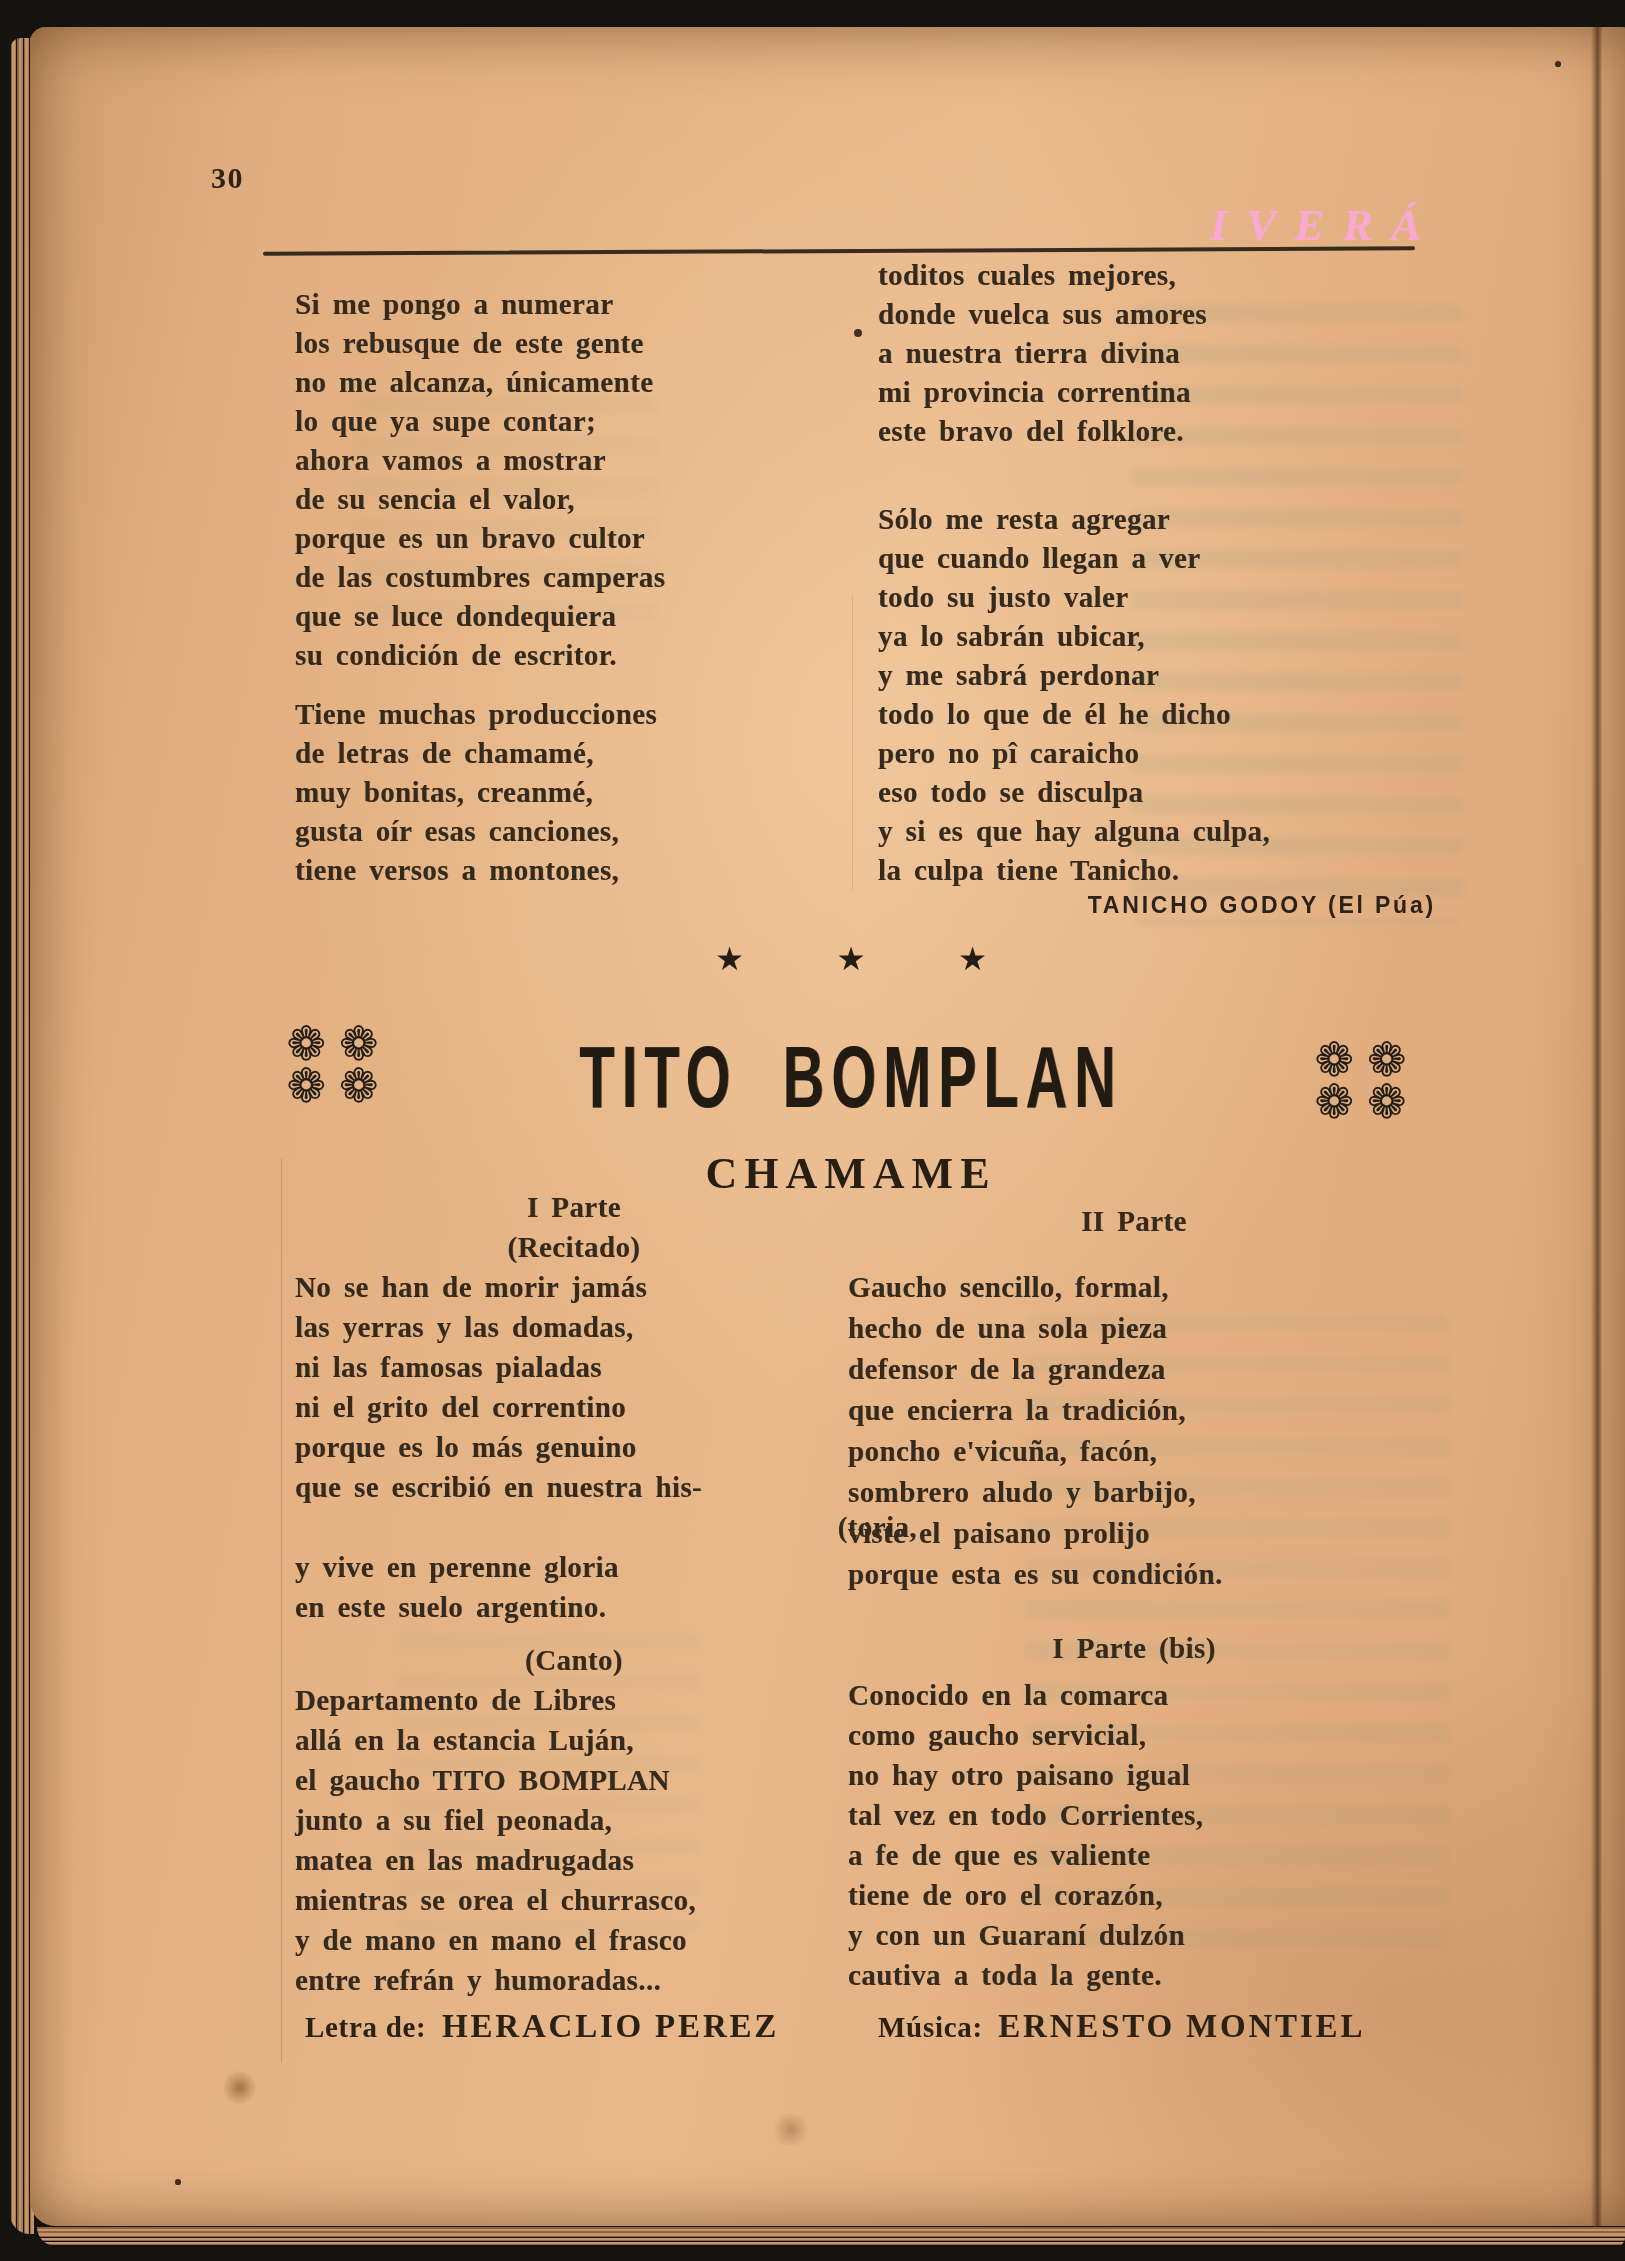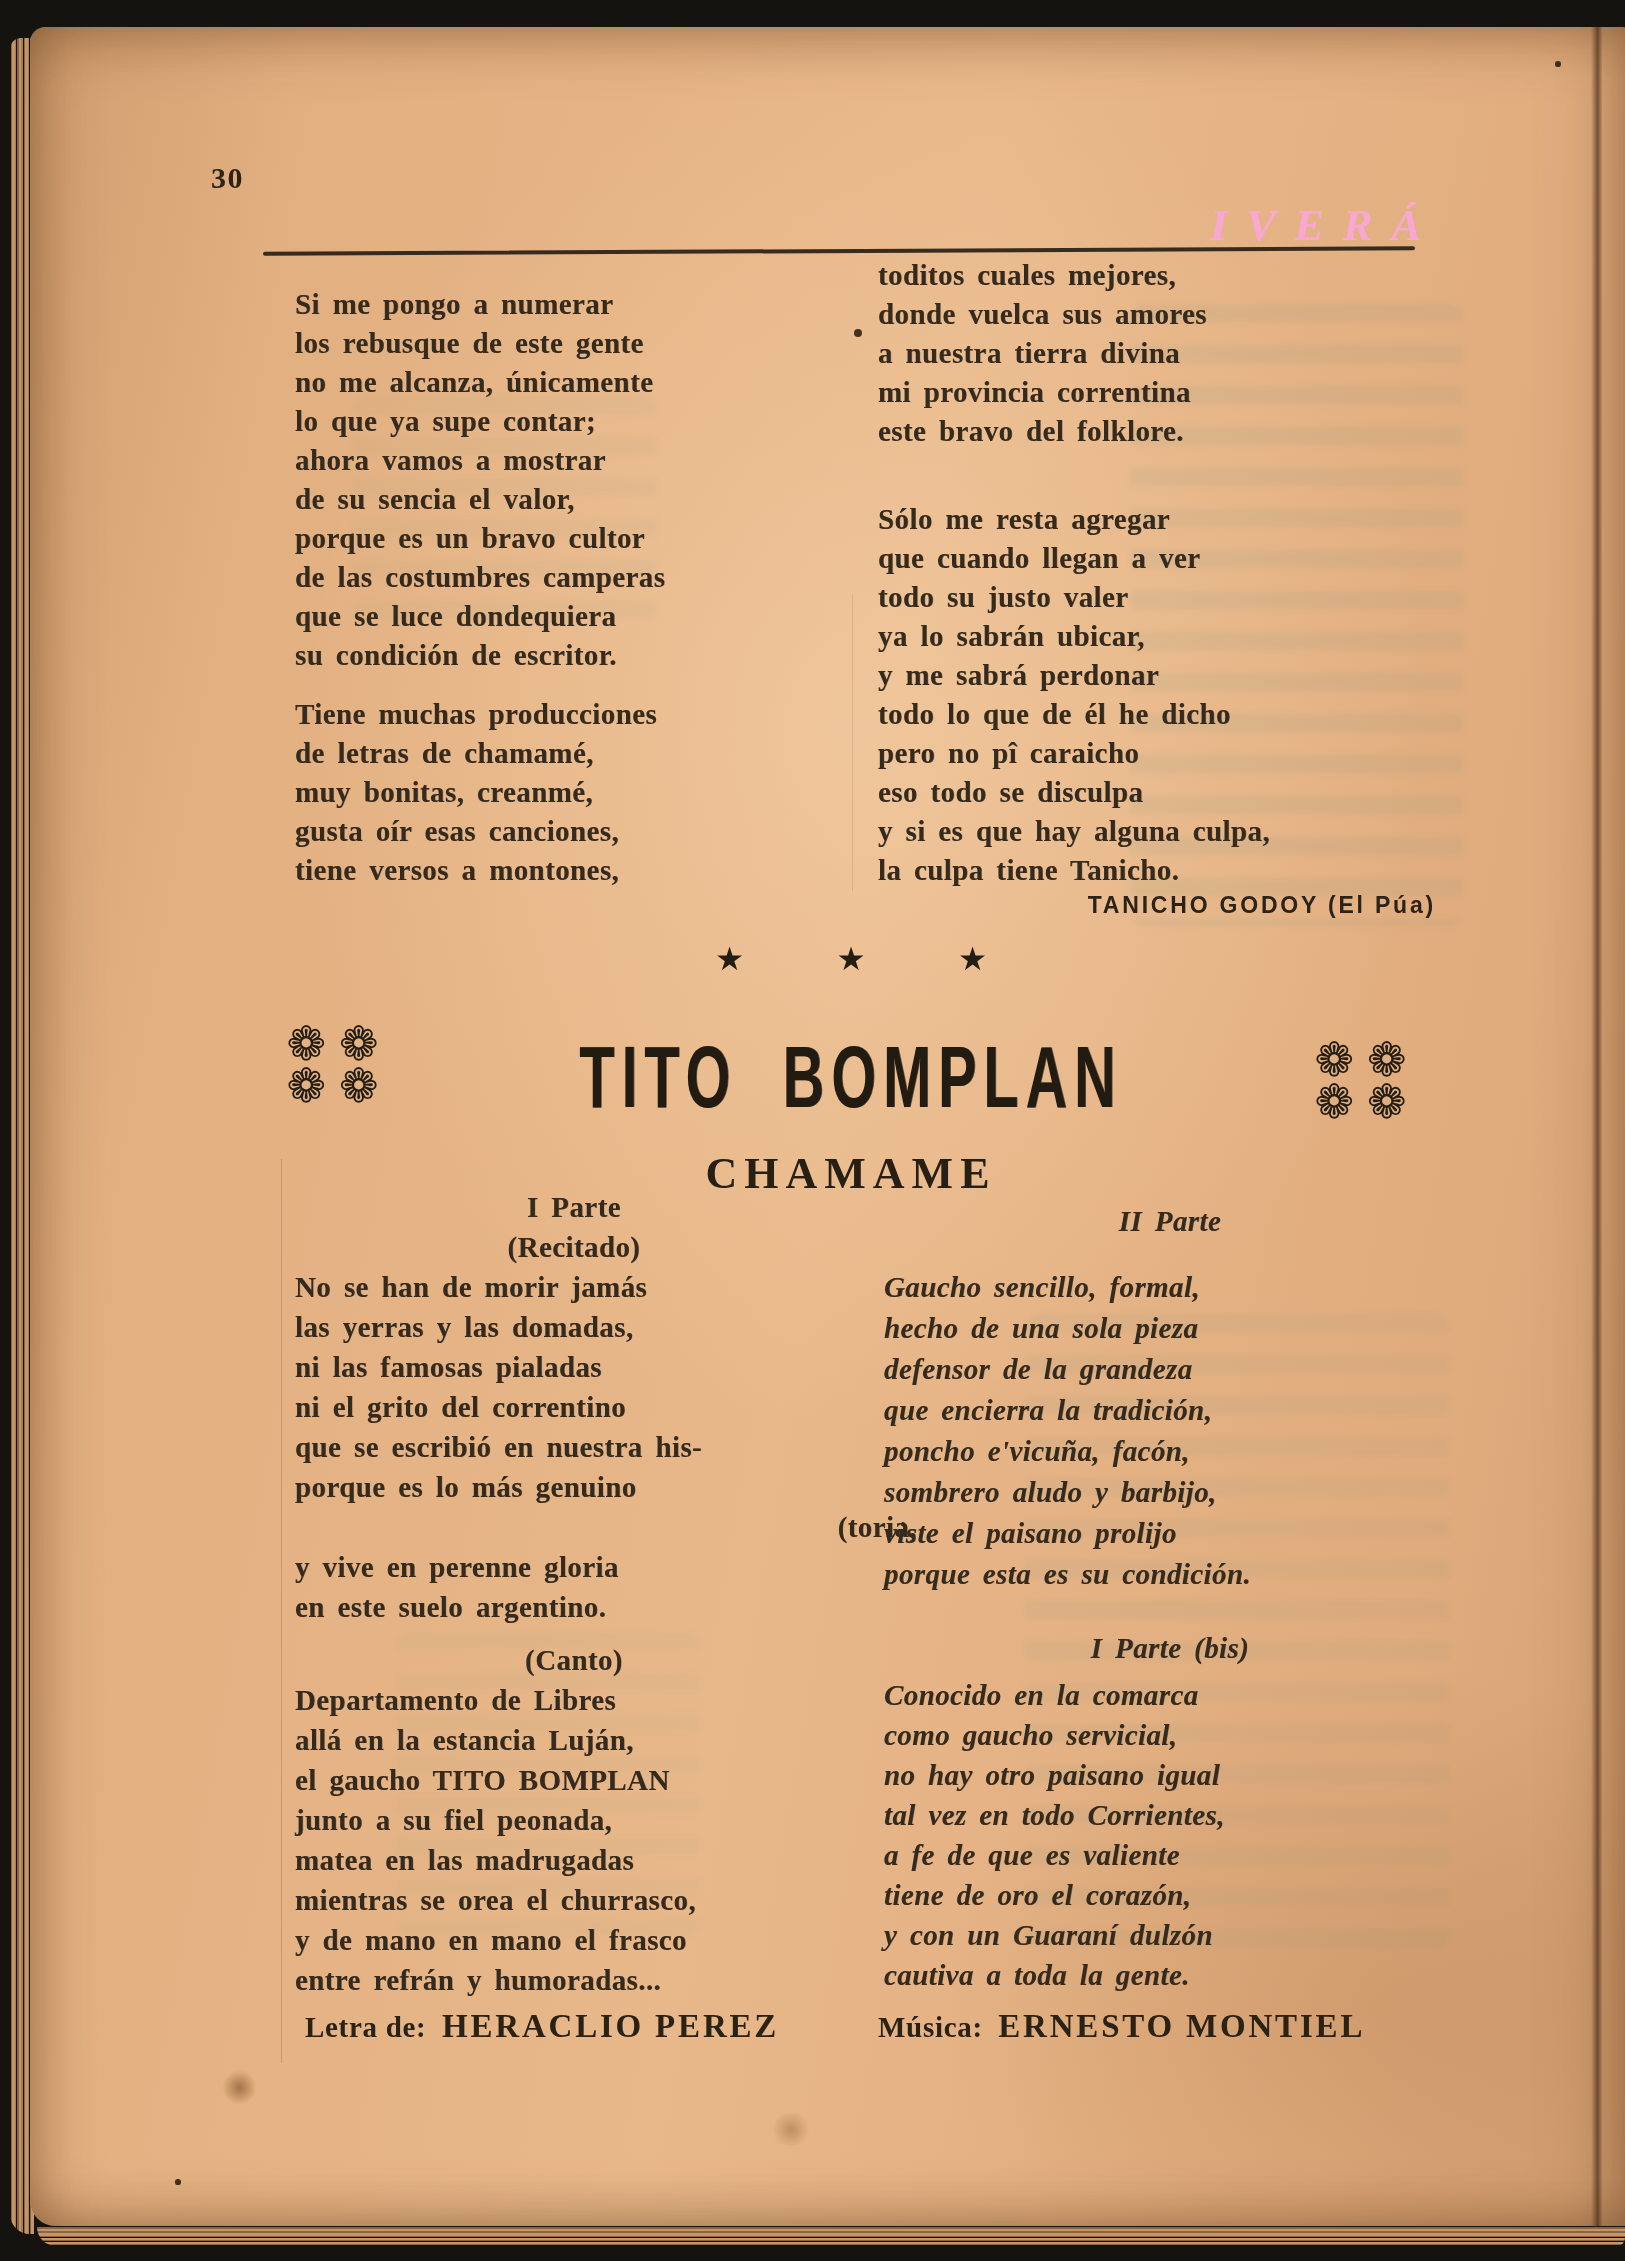--- a/index.html
+++ b/index.html
@@ -97,21 +97,21 @@
     font-size:54px;font-weight:700;letter-spacing:6.4px;word-spacing:21px;color:#221b12;
     transform:scale(1.07,1.62);transform-origin:top center;
     text-shadow:0.7px 0 0 rgba(34,27,18,.6);
   }
   .song-genre{
     position:absolute;left:240px;top:1148px;width:1222px;text-align:center;
     font-size:44px;font-weight:700;letter-spacing:7px;color:#281f14;
   }
 
   .song-left{left:295px;top:1187px;width:558px;line-height:40px;}
-  .song-right{left:884px;top:1187px;width:572px;line-height:41px;font-style:italic;}
+  .song-right{left:848px;top:1187px;width:572px;line-height:41px;}
   .colhead{text-align:center;font-weight:700;}
   .carry{text-align:right;width:622px;}
   .canto-head{margin-top:12.7px;text-align:center;}
   .canto-lines{line-height:40px;}
   .part2-head{padding-top:14px;margin-bottom:25.4px;}
   .bis-head{margin-top:32.5px;}
   .bis-lines{margin-top:5.7px;line-height:40px;}
 
   .credit{
     position:absolute;top:2008px;font-weight:700;color:#2b2216;white-space:nowrap;
@@ -205,22 +205,22 @@
   <div class="song-title">TITO BOMPLAN</div>
   <div class="song-genre">CHAMAME</div>
 
   <div class="col song-left">
     <div class="colhead">I Parte</div>
     <div class="colhead">(Recitado)</div>
     <div class="ln">No se han de morir jamás</div>
     <div class="ln">las yerras y las domadas,</div>
     <div class="ln">ni las famosas pialadas</div>
     <div class="ln">ni el grito del correntino</div>
+    <div class="ln">porque es lo más genuino</div>
     <div class="ln">que se escribió en nuestra his-</div>
-    <div class="ln">porque es lo más genuino</div>
     <div class="ln carry">(toria,</div>
     <div class="ln">y vive en perenne gloria</div>
     <div class="ln">en este suelo argentino.</div>
     <div class="colhead canto-head">(Canto)</div>
     <div class="canto-lines">
       <div class="ln">Departamento de Libres</div>
       <div class="ln">allá en la estancia Luján,</div>
       <div class="ln">el gaucho TITO BOMPLAN</div>
       <div class="ln">junto a su fiel peonada,</div>
       <div class="ln">matea en las madrugadas</div>

